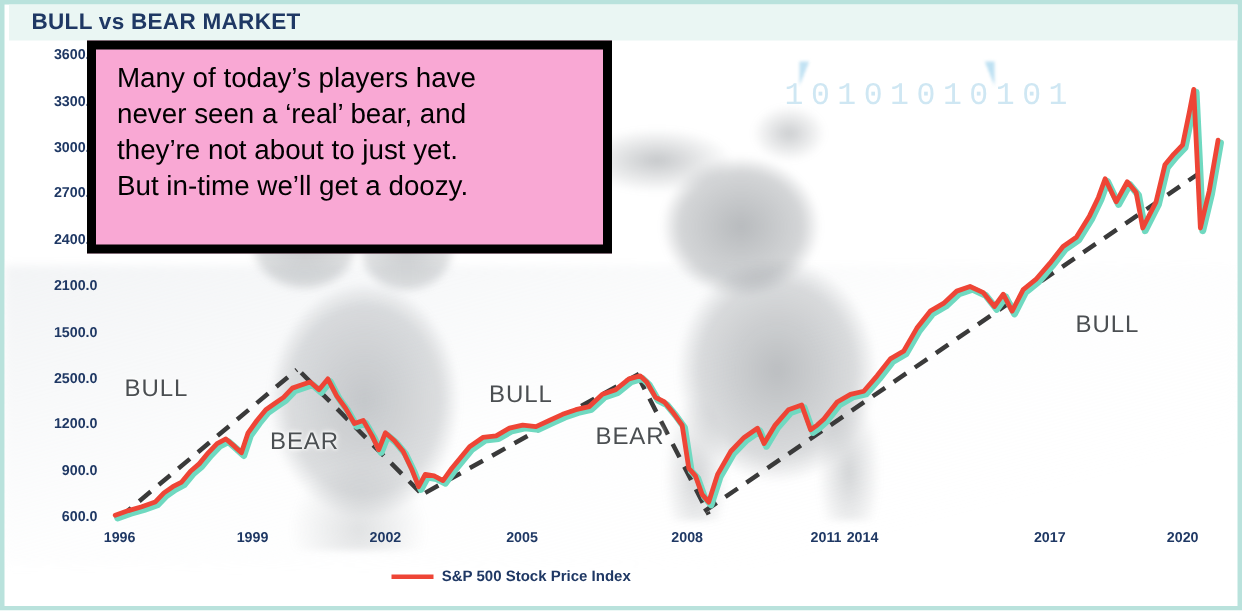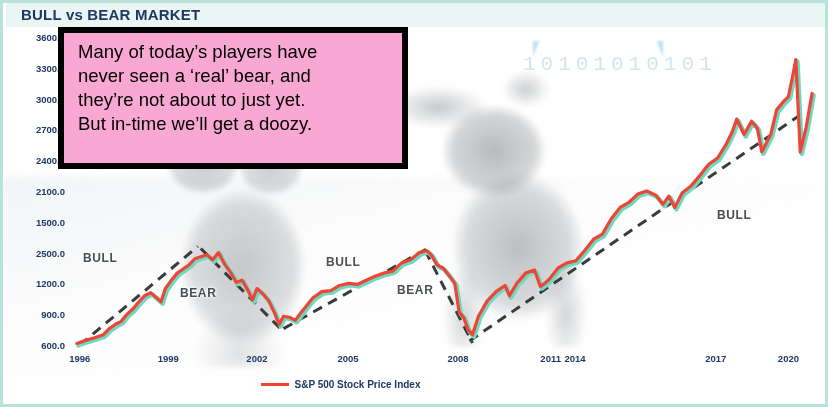--- a/index.html
+++ b/index.html
@@ -91,21 +91,21 @@
     transform:translateX(-50%);
     white-space:nowrap;
   }
 
   
   #svg-layer{position:absolute;left:0;top:0;width:822px;height:380px;}
 
   
   .phase{
     position:absolute;
-    font-size:12px;font-weight:bold;color:#4b4f52;
+    font-size:16px;font-weight:normal;color:#4b4f52;
     letter-spacing:.6px;white-space:nowrap;
     text-shadow:0 0 3px #fff,0 0 5px #fff,0 0 2px #fff;
   }
 
   
   #legend{
     position:absolute;left:0;top:352px;width:675px;
     display:flex;align-items:center;justify-content:center;gap:6px;
   }
   #legend-swatch{
@@ -163,21 +163,21 @@
         <div class="ytick" style="top: 10px;">3600.0</div>
       </div>
     <div id="xlabels">
         <div class="xtick" style="left: 76.7638px;">1996</div>
         <div class="xtick" style="left: 165.346px;">1999</div>
         <div class="xtick" style="left: 253.929px;">2002</div>
         <div class="xtick" style="left: 345px;">2005</div>
         <div class="xtick" style="left: 431.094px; margin-left: 24px;">2008</div>
         <div class="xtick" style="left: 519.677px; margin-left: 28px;">2011</div>
         <div class="xtick" style="left: 572px;">2014</div>
-        <div class="xtick" style="left: 696.843px; margin-left: 16px;">2017</div>
+        <div class="xtick" style="left: 696.843px;">2017</div>
         <div class="xtick" style="left: 785.425px;">2020</div>
       </div>
 
     <svg id="svg-layer" viewBox="0 0 822 380" preserveAspectRatio="none">
         <line x1="76.763779527559" y1="318" x2="194.874015748031" y2="219.44" stroke="#3a3a3a" stroke-width="3" stroke-dasharray="10 7" stroke-linecap="butt"></line>
         <line x1="197.82677165354013" y1="221.49333333333334" x2="280.50393700787595" y2="304.6533333333333" stroke="#3a3a3a" stroke-width="3" stroke-dasharray="10 7" stroke-linecap="butt"></line>
         <line x1="280.50393700787595" y1="301.5733333333333" x2="428.14173228346596" y2="219.44" stroke="#3a3a3a" stroke-width="3" stroke-dasharray="10 7" stroke-linecap="butt"></line>
         <line x1="422.236220472441" y1="223.54666666666668" x2="469.48031496062714" y2="315.94666666666666" stroke="#3a3a3a" stroke-width="3" stroke-dasharray="10 7" stroke-linecap="butt"></line>
         <line x1="466.527559055118" y1="313.8933333333333" x2="803.1417322834593" y2="83.91999999999999" stroke="#3a3a3a" stroke-width="3" stroke-dasharray="10 7" stroke-linecap="butt"></line>
         <polyline points="73.81,316.46 82.67,313.38 91.53,310.81 100.39,307.73 106.29,301.57 112.20,297.47 118.10,294.39 124.01,287.20 129.91,282.07 135.82,274.88 141.72,268.72 147.63,265.64 153.54,270.77 157.96,274.88 162.39,261.53 168.30,253.32 174.20,246.13 180.11,242.03 186.02,237.92 191.92,231.76 197.83,229.71 203.73,227.65 209.64,232.79 215.54,225.60 221.45,236.89 227.35,245.11 233.26,255.37 239.17,253.32 245.07,263.59 249.50,272.83 253.93,261.53 259.83,266.67 265.74,273.85 271.65,286.17 276.07,297.47 280.50,289.25 286.41,290.28 292.31,293.36 298.22,285.15 304.13,277.96 310.03,270.77 318.89,264.61 327.75,263.59 336.61,258.45 345.46,256.40 354.32,257.43 363.18,253.32 372.04,249.21 380.90,246.13 389.76,244.08 398.61,235.87 407.47,232.79 416.33,225.60 423.71,223.55 428.14,227.65 434.05,237.92 439.95,241.00 445.86,248.19 451.76,256.40 456.19,285.15 460.62,290.28 465.05,302.60 469.48,307.73 475.39,289.25 484.24,273.85 493.10,264.61 501.96,258.45 506.39,268.72 513.77,256.40 522.63,246.13 531.49,243.05 537.39,259.48 541.82,256.40 546.25,252.29 555.11,241.00 563.97,235.87 572.83,233.81 581.69,223.55 590.54,212.25 599.40,207.12 608.26,191.72 617.12,180.43 625.98,175.29 634.83,167.08 643.69,164.00 652.55,168.11 659.93,177.35 665.84,169.13 671.74,180.43 679.13,166.05 687.98,158.87 696.84,148.60 705.70,137.31 714.56,131.15 723.42,116.77 729.32,104.45 733.75,92.13 741.13,107.53 748.52,94.19 754.42,101.37 758.85,124.99 767.71,107.53 773.61,82.89 779.52,75.71 785.43,69.55 789.85,47.99 792.81,32.59 797.24,124.99 803.14,100.35 809.05,66.47" fill="none" stroke="#6fd9c0" stroke-width="4.6" stroke-linejoin="round" stroke-linecap="round" transform="translate(1.6,1.8)"></polyline>

